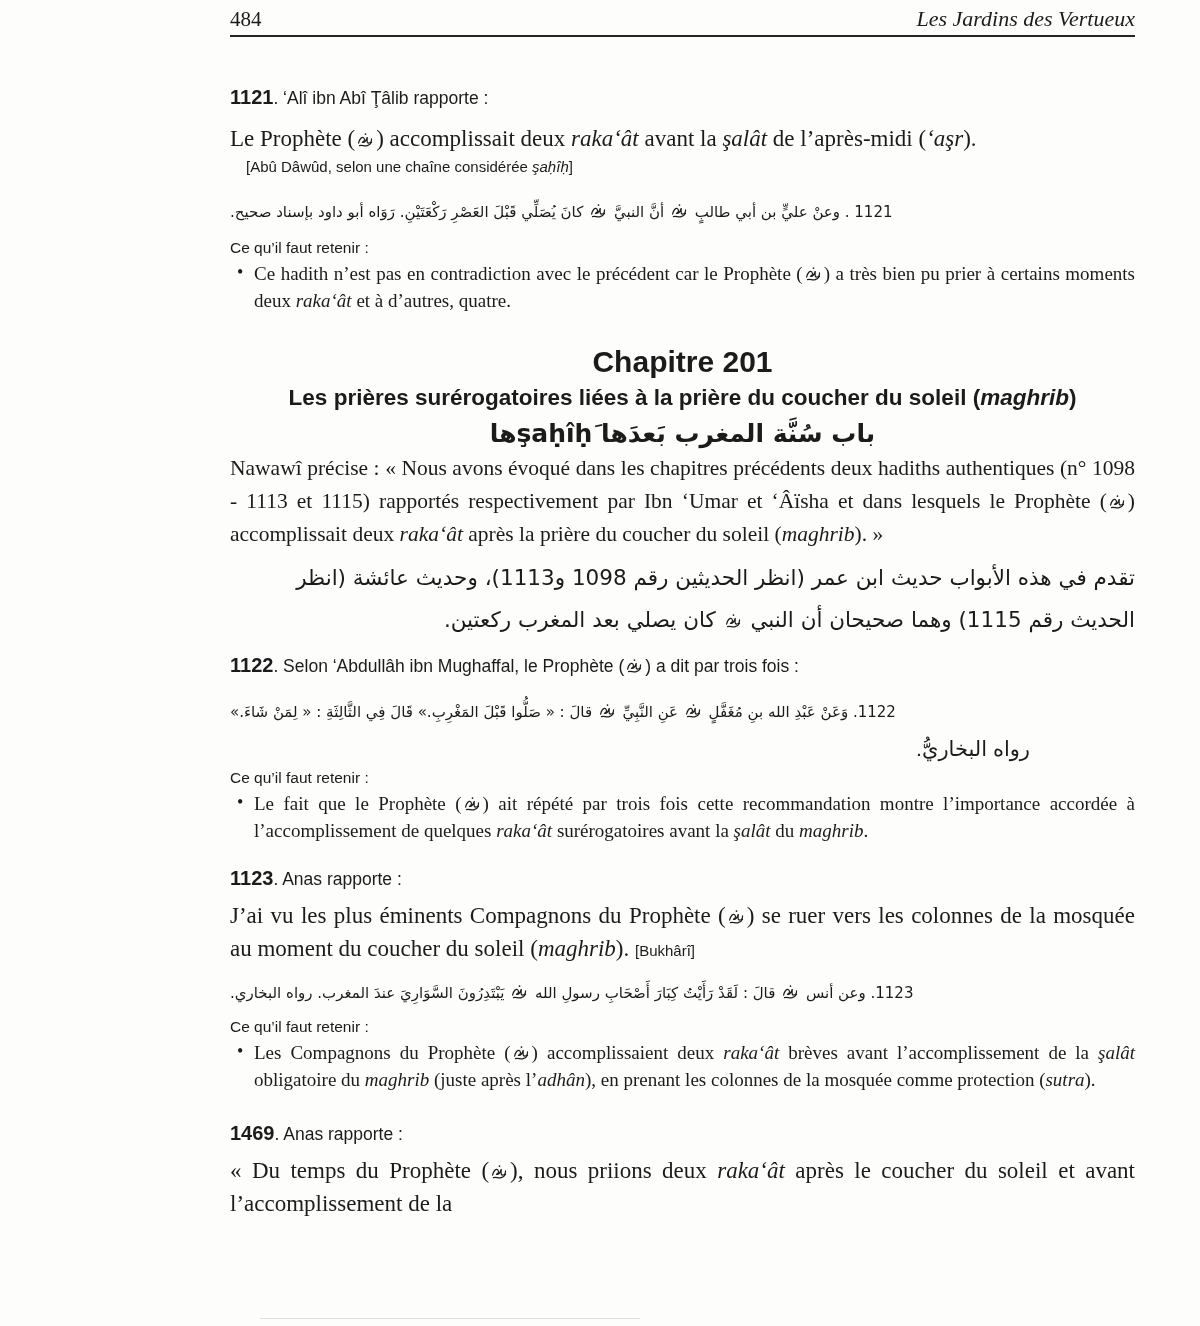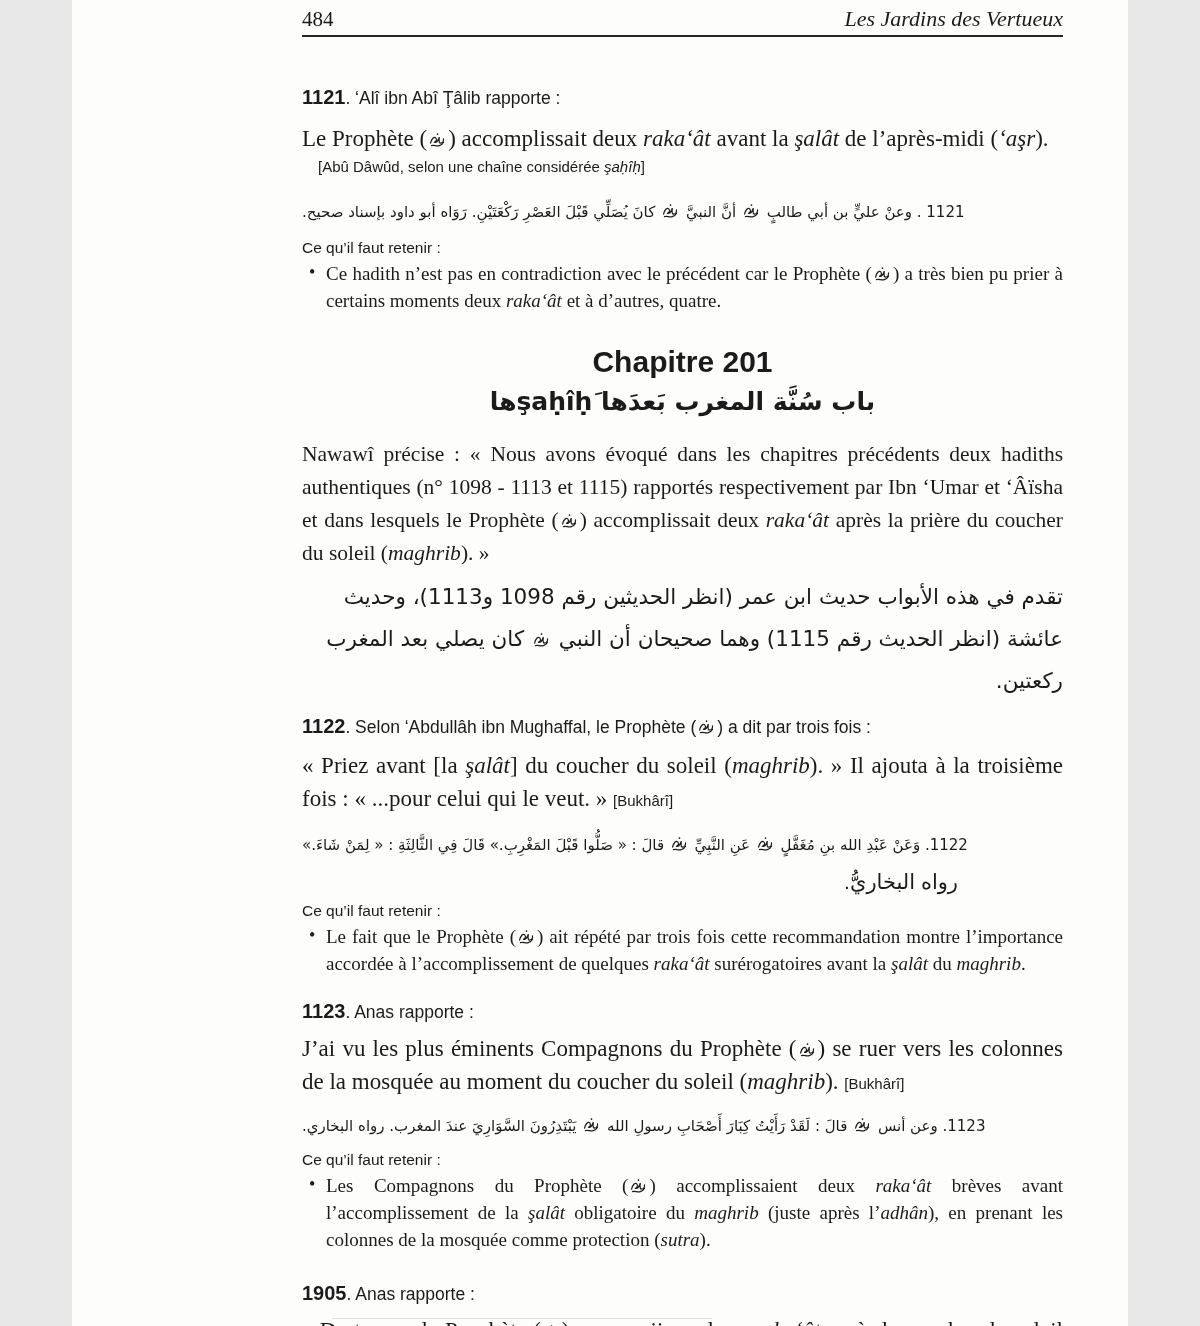--- a/index.html
+++ b/index.html
@@ -3,21 +3,21 @@
 <meta charset="utf-8">
 <style>
   :root{
     --ink:#1b1b1b;
     --serif:"Liberation Serif","DejaVu Serif",serif;
     --sans:"Liberation Sans","DejaVu Sans",sans-serif;
     --arab:"DejaVu Sans",sans-serif;
   }
   html,body{margin:0;padding:0;background:#e8e8e8;}
   .page{
-    position:relative;width:1056px;height:1326px;margin:0 auto;
+    position:relative;width:1200px;height:1326px;margin:0 auto;
     background:#fdfdfc;color:var(--ink);box-sizing:border-box;
     padding:6px 65px 0 230px;overflow:hidden;
   }
   
   .hdr{display:flex;justify-content:space-between;align-items:baseline;}
   .pagenum{font-family:var(--serif);font-size:21px;}
   .runtitle{font-family:var(--serif);font-style:italic;font-size:22px;}
   .rule{height:2px;background:#262626;margin-top:3px;}
   
   .fr-intro{font-family:var(--sans);font-size:17.5px;line-height:36px;margin:0;}
@@ -47,21 +47,21 @@
   .ch-ar{font-family:var(--arab);font-weight:700;font-size:25px;line-height:36px;
          text-align:center;direction:rtl;margin:0;}
   .nawawi{font-family:var(--serif);font-size:21.5px;line-height:33px;text-align:justify;margin:0;}
   
   .pbuh{width:19px;height:19px;display:inline-block;vertical-align:-4px;margin:0 1px;
         fill:none;stroke:#1b1b1b;stroke-width:1.4;stroke-linecap:round;}
   .pbuh circle{fill:#1b1b1b;stroke:none;}
   
   .mt-a{margin-top:42px;} .mt-b{margin-top:6px;} .mt-c{margin-top:2px;}
   .mt-d{margin-top:8px;}  .mt-e{margin-top:4px;} .mt-f{margin-top:30px;}
-  .mt-g{margin-top:18px;} .mt-h{margin-top:16px;} .mt-i{margin-top:22px;}
+  .mt-g{} .mt-h{margin-top:16px;} .mt-i{margin-top:22px;}
   .bottom-mark{position:absolute;bottom:7px;left:260px;width:380px;height:1px;background:#e0e0de;}
 </style>
 </head>
 <body>
 
 <div class="page">
 
   <header class="hdr">
     <span class="pagenum">484</span>
     <span class="runtitle">Les Jardins des Vertueux</span>
@@ -88,40 +88,40 @@
     <p class="retain mt-b">Ce qu’il faut retenir :</p>
     <p class="note mt-c"><span>Ce hadith n’est pas en contradiction avec le précédent car le Prophète (<svg class="pbuh" viewBox="0 0 22 22">
             <path d="M3 14c1-5 4-8 6-6s0 5-2 5c3 1 5-2 6-6 0 4-1 7 2 7 2 0 3-2 3-5"></path>
             <path d="M4 17c3-1 6 1 9 0s4-2 5-4"></path>
             <circle cx="11" cy="3.5" r="1"></circle>
           </svg>) a très bien pu prier à certains moments deux </span><span class="seg-i">raka‘ât</span><span> et à d’autres, quatre.</span></p>
   </section>
 
   <section>
     <h1 class="ch-title mt-f">Chapitre 201</h1>
+    <h2 class="ch-sub mt-e"><span>Les prières surérogatoires liées à la prière du coucher du soleil (</span><span class="seg-bi">maghrib</span><span>)</span></h2>
     <h2 class="ch-ar mt-e">باب سُنَّة المغرب بَعدَها şaḥîḥَها</h2>
     <p class="nawawi mt-g"><span>Nawawî précise : « Nous avons évoqué dans les chapitres précédents deux hadiths authentiques (n° 1098 - 1113 et 1115) rapportés respectivement par Ibn ‘Umar et ‘Âïsha et dans lesquels le Prophète (<svg class="pbuh" viewBox="0 0 22 22">
             <path d="M3 14c1-5 4-8 6-6s0 5-2 5c3 1 5-2 6-6 0 4-1 7 2 7 2 0 3-2 3-5"></path>
             <path d="M4 17c3-1 6 1 9 0s4-2 5-4"></path>
             <circle cx="11" cy="3.5" r="1"></circle>
           </svg>) accomplissait deux </span><span class="seg-i">raka‘ât</span><span> après la prière du coucher du soleil (</span><span class="seg-i">maghrib</span><span>). »</span></p>
     <p class="arabic-par mt-b">تقدم في هذه الأبواب حديث ابن عمر (انظر الحديثين رقم 1098 و1113)، وحديث عائشة (انظر الحديث رقم 1115) وهما صحيحان أن النبي <svg class="pbuh" viewBox="0 0 22 22">
           <path d="M3 14c1-5 4-8 6-6s0 5-2 5c3 1 5-2 6-6 0 4-1 7 2 7 2 0 3-2 3-5"></path>
           <path d="M4 17c3-1 6 1 9 0s4-2 5-4"></path>
           <circle cx="11" cy="3.5" r="1"></circle>
         </svg> كان يصلي بعد المغرب ركعتين.</p>
   </section>
 
   <section>
     <p class="fr-intro mt-b"><span class="hnum">1122</span><span>. Selon ‘Abdullâh ibn Mughaffal, le Prophète (<svg class="pbuh" viewBox="0 0 22 22">
             <path d="M3 14c1-5 4-8 6-6s0 5-2 5c3 1 5-2 6-6 0 4-1 7 2 7 2 0 3-2 3-5"></path>
             <path d="M4 17c3-1 6 1 9 0s4-2 5-4"></path>
             <circle cx="11" cy="3.5" r="1"></circle>
           </svg>) a dit par trois fois :</span></p>
-    <p class="quote mt-e"><span>« Priez avant [la </span><span class="seg-i">şalât</span><span>] du coucher du soleil (</span><span class="seg-i">maghrib</span><span>). » Il ajouta à la troisième fois : « ...pour celui qui le veut. » </span><span class="seg-ref">[Bukhârî]</span></p>
     <p class="arabic mt-d">1122. وَعَنْ عَبْدِ الله بنِ مُغَفَّلٍ <svg class="pbuh" viewBox="0 0 22 22">
           <path d="M3 14c1-5 4-8 6-6s0 5-2 5c3 1 5-2 6-6 0 4-1 7 2 7 2 0 3-2 3-5"></path>
           <path d="M4 17c3-1 6 1 9 0s4-2 5-4"></path>
           <circle cx="11" cy="3.5" r="1"></circle>
         </svg> عَنِ النَّبِيِّ <svg class="pbuh" viewBox="0 0 22 22">
           <path d="M3 14c1-5 4-8 6-6s0 5-2 5c3 1 5-2 6-6 0 4-1 7 2 7 2 0 3-2 3-5"></path>
           <path d="M4 17c3-1 6 1 9 0s4-2 5-4"></path>
           <circle cx="11" cy="3.5" r="1"></circle>
         </svg> قالَ : « صَلُّوا قَبْلَ المَغْرِبِ.» قَالَ فِي الثَّالِثَةِ : « لِمَنْ شَاءَ.»</p>
     <p class="arabic-ref">رواه البخاريُّ.</p>
@@ -151,21 +151,21 @@
         </svg> يَبْتَدِرُونَ السَّوَارِيَ عندَ المغرب. رواه البخاري.</p>
     <p class="retain mt-e">Ce qu’il faut retenir :</p>
     <p class="note mt-c"><span>Les Compagnons du Prophète (<svg class="pbuh" viewBox="0 0 22 22">
             <path d="M3 14c1-5 4-8 6-6s0 5-2 5c3 1 5-2 6-6 0 4-1 7 2 7 2 0 3-2 3-5"></path>
             <path d="M4 17c3-1 6 1 9 0s4-2 5-4"></path>
             <circle cx="11" cy="3.5" r="1"></circle>
           </svg>) accomplissaient deux </span><span class="seg-i">raka‘ât</span><span> brèves avant l’accomplissement de la </span><span class="seg-i">şalât</span><span> obligatoire du </span><span class="seg-i">maghrib</span><span> (juste après l’</span><span class="seg-i">adhân</span><span>), en prenant les colonnes de la mosquée comme protection (</span><span class="seg-i">sutra</span><span>).</span></p>
   </section>
 
   <section>
-    <p class="fr-intro mt-i"><span class="hnum">1905</span><span>. Anas rapporte :</span></p>
+    <p class="fr-intro mt-i"><span class="hnum">1469</span><span>. Anas rapporte :</span></p>
     <p class="quote mt-c"><span>« Du temps du Prophète (<svg class="pbuh" viewBox="0 0 22 22">
             <path d="M3 14c1-5 4-8 6-6s0 5-2 5c3 1 5-2 6-6 0 4-1 7 2 7 2 0 3-2 3-5"></path>
             <path d="M4 17c3-1 6 1 9 0s4-2 5-4"></path>
             <circle cx="11" cy="3.5" r="1"></circle>
           </svg>), nous priions deux </span><span class="seg-i">raka‘ât</span><span> après le coucher du soleil et avant l’accomplissement de la </span></p>
   </section>
 
   <div class="bottom-mark"></div>
 </div>
 

